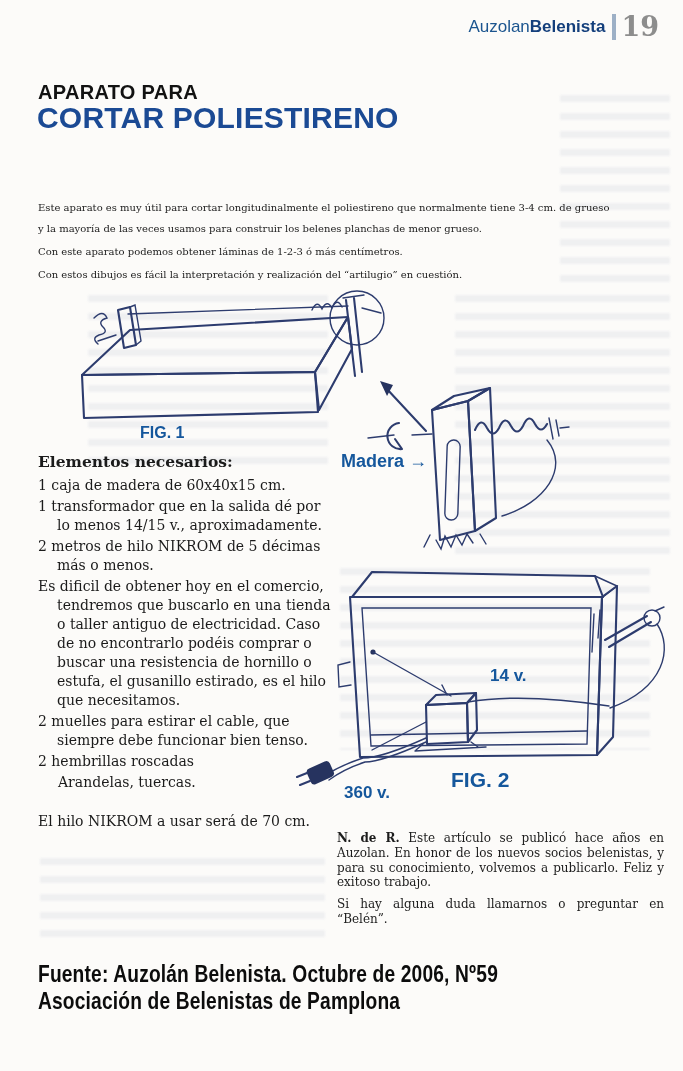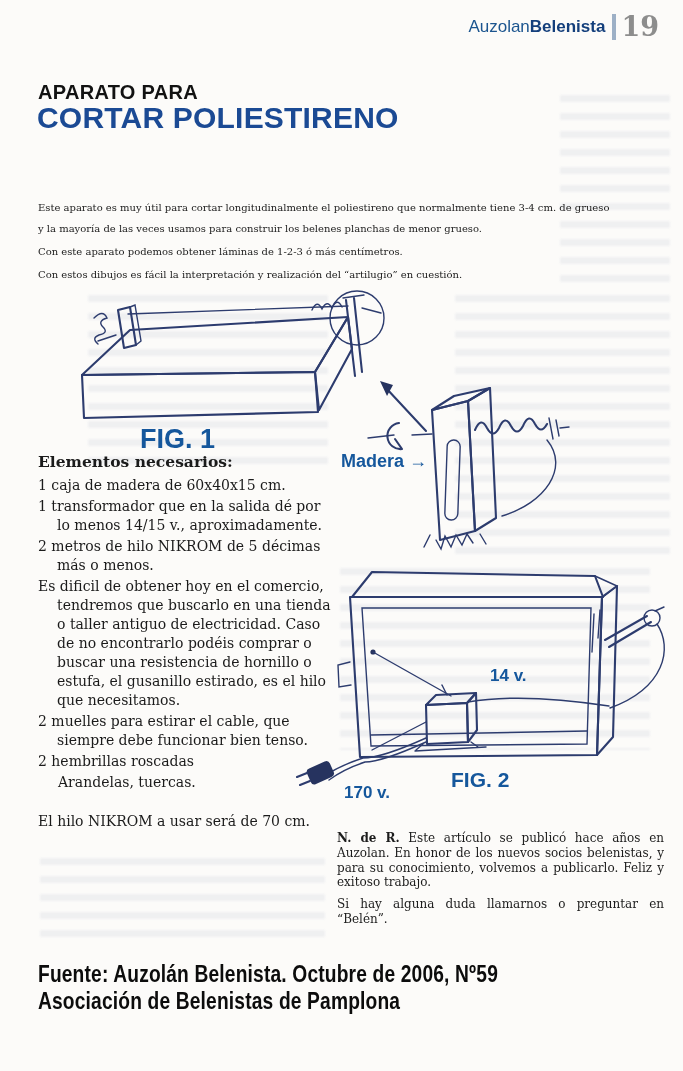--- a/index.html
+++ b/index.html
@@ -27,21 +27,21 @@
   
   .elements{left:38px;top:452px;width:296px;font-size:14px;line-height:19px;color:#1b1b1b;}
   .elements h3{margin:0 0 5px 0;font-size:15.5px;font-weight:700;}
   .item{margin:0 0 2px 0;}
   .item-hang{padding-left:19px;text-indent:-19px;}
   .item-indent{padding-left:20px;}
   .item-note{margin-top:20px;}
 
   
   .figlabel{font-weight:700;color:#15579c;}
-  .fig1-label{left:140px;top:424px;font-size:27px;}
+  .fig1-label{left:140px;top:424px;font-size:16px;}
   .madera-label{left:341px;top:451px;font-size:18px;}
   .v14-label{left:490px;top:666px;font-size:17px;}
   .fig2-label{left:451px;top:768px;font-size:21px;}
   .v220-label{left:344px;top:783px;font-size:17px;}
 
   
   .editor-note{left:337px;top:831px;width:327px;font-size:12px;line-height:14.8px;
                color:#1c1c1c;text-align:justify;}
   .editor-note p{margin:0;}
   .editor-note .p2{margin-top:7px;}
@@ -170,21 +170,21 @@
     <path class="sk-thin" d="M131,190 C100,204 82,210 70,210 C52,216 42,222 34,228"></path>
     <rect class="sk-fill" x="13" y="212" width="25" height="17" rx="4" transform="rotate(-24 26 221)"></rect>
     <path class="sk" d="M12,221 L2,225 M15,229 L5,233"></path>
   </g>
 </svg>
 
 <div class="abs figlabel sans fig1-label">FIG. 1</div>
 <div class="abs figlabel sans madera-label">Madera →</div>
 <div class="abs figlabel sans v14-label">14 v.</div>
 <div class="abs figlabel sans fig2-label">FIG. 2</div>
-<div class="abs figlabel sans v220-label">170 v.</div>
+<div class="abs figlabel sans v220-label">360 v.</div>
 
 <div class="abs elements serif">
   <h3>Elementos necesarios:</h3>
   <div class="item item-hang">1 caja de madera de 60x40x15 cm.</div>
   <div class="item item-hang">1 transformador que en la salida dé por lo menos 14/15 v., aproximadamente.</div>
   <div class="item item-hang">2 metros de hilo NIKROM de 5 décimas más o menos.</div>
   <div class="item item-hang">Es dificil de obtener hoy en el comercio, tendremos que buscarlo en una tienda o taller antiguo de electricidad. Caso de no encontrarlo podéis comprar o buscar una resistencia de hornillo o estufa, el gusanillo estirado, es el hilo que necesitamos.</div>
   <div class="item item-hang">2 muelles para estirar el cable, que siempre debe funcionar bien tenso.</div>
   <div class="item item-hang">2 hembrillas roscadas</div>
   <div class="item item-indent">Arandelas, tuercas.</div>

